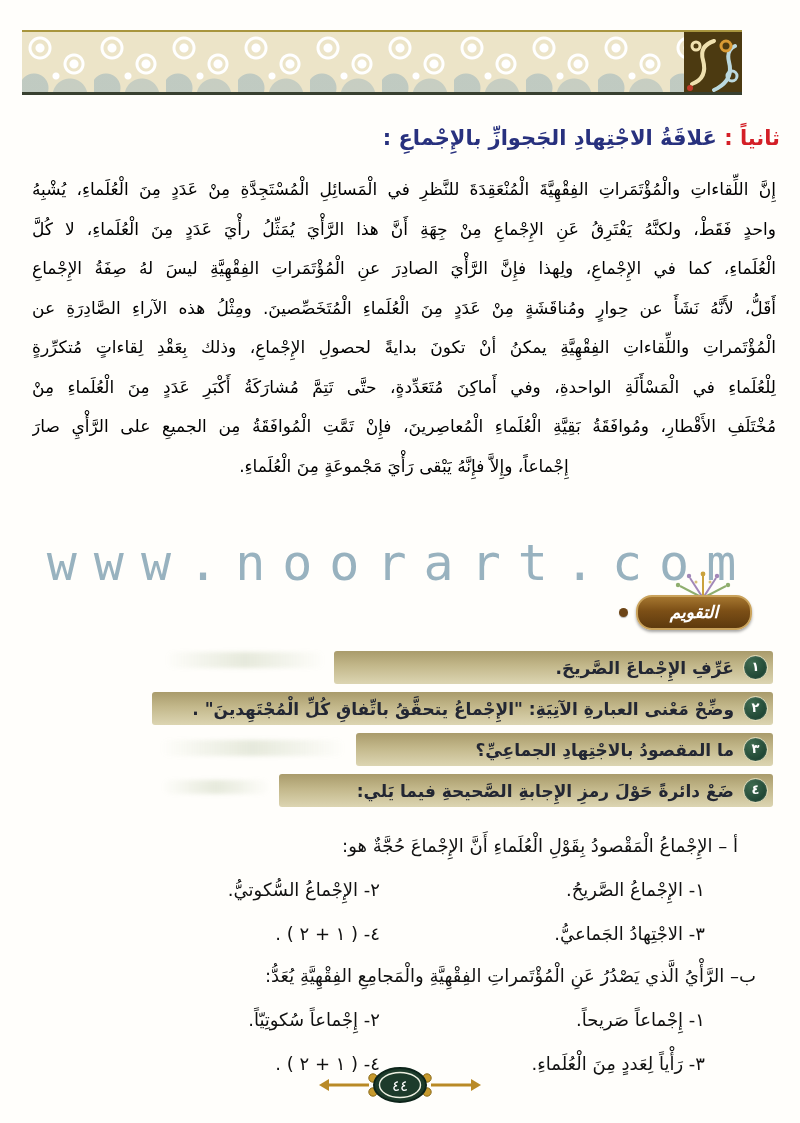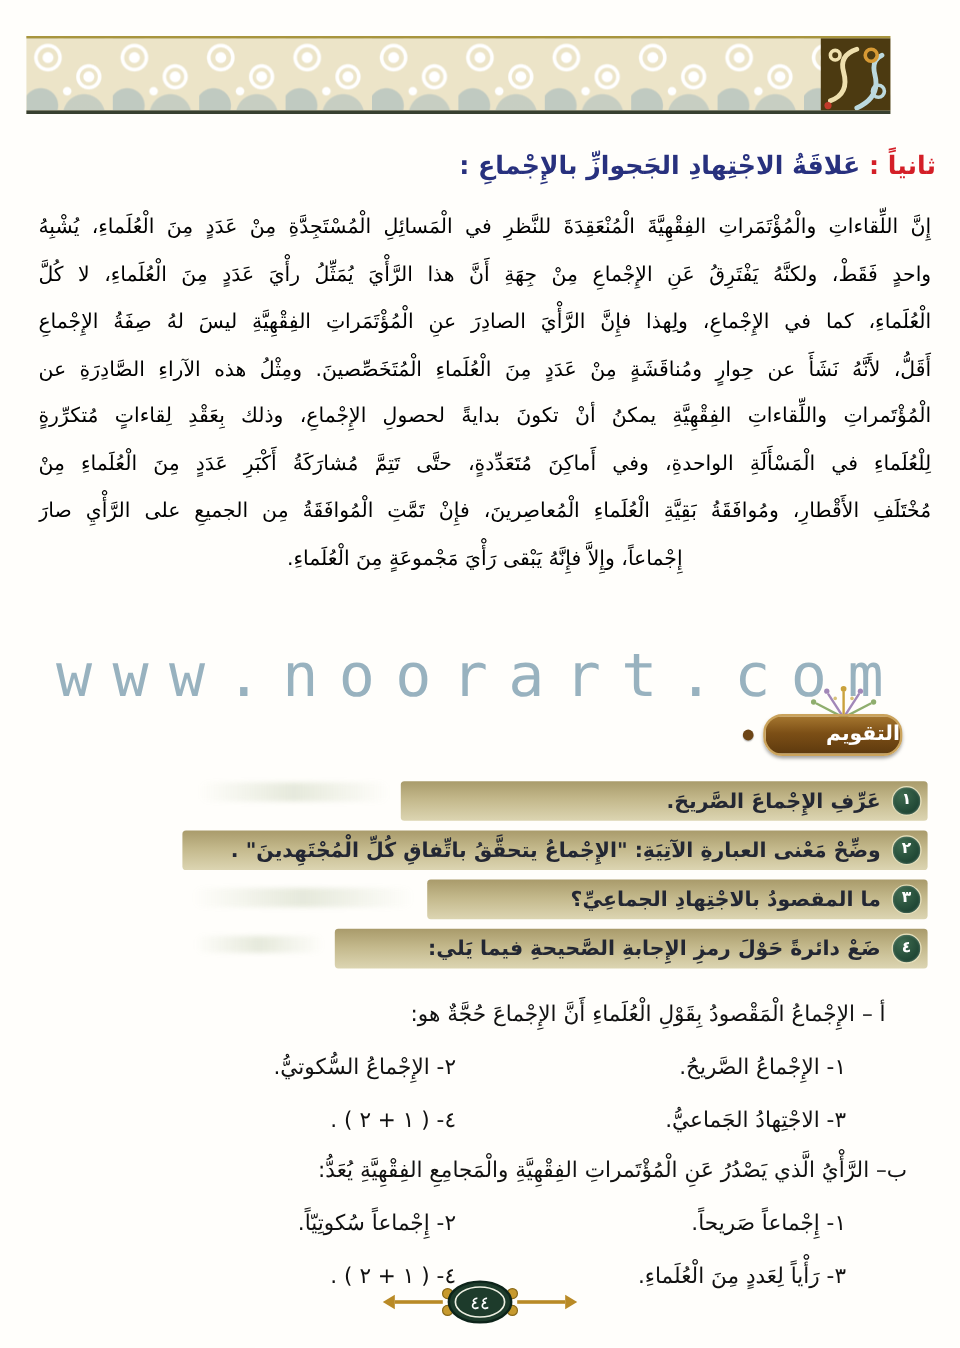--- a/index.html
+++ b/index.html
@@ -38,21 +38,21 @@
 
   
   .ghost{position:absolute;border-radius:8px;filter:blur(2px);
     background:linear-gradient(90deg,transparent,rgba(140,160,110,.22),transparent);z-index:0;}
 
   
   .ribbon-spray{position:absolute;top:568px;right:62px;width:70px;height:30px;z-index:1;}
   .ribbon{position:absolute;top:595px;right:48px;width:112px;height:31px;z-index:2;
     background:linear-gradient(180deg,#a5762f 0%,#7c4f16 45%,#5e3a0e 100%);
     border:2px solid #caa35c;border-radius:16px;box-shadow:0 2px 3px rgba(0,0,0,.35);
-    color:#ffffff;font-size:17px;font-weight:bold;text-align:right;line-height:30px;direction:rtl;}
+    color:#ffffff;font-size:17px;font-weight:bold;text-align:center;line-height:30px;direction:rtl;font-style:italic;}
   .ribbon-dot{position:absolute;top:608px;right:172px;width:9px;height:9px;border-radius:50%;
     background:#6d4516;box-shadow:0 1px 1px rgba(0,0,0,.3);}
 
   
   .q-band{position:absolute;right:27px;height:33px;border-radius:3px;z-index:1;
     background:linear-gradient(180deg,#a99b6b 0%,#c3b88b 45%,#dcd5b2 100%);
     display:flex;flex-direction:row;direction:rtl;align-items:center;
     font-size:17px;font-weight:bold;color:#232733;}
   .q-band .q-circle{flex:0 0 auto;width:23px;height:23px;margin:0 5px 0 9px;border-radius:50%;
     background:radial-gradient(circle at 35% 30%,#3f6b50,#1f4634 70%);

